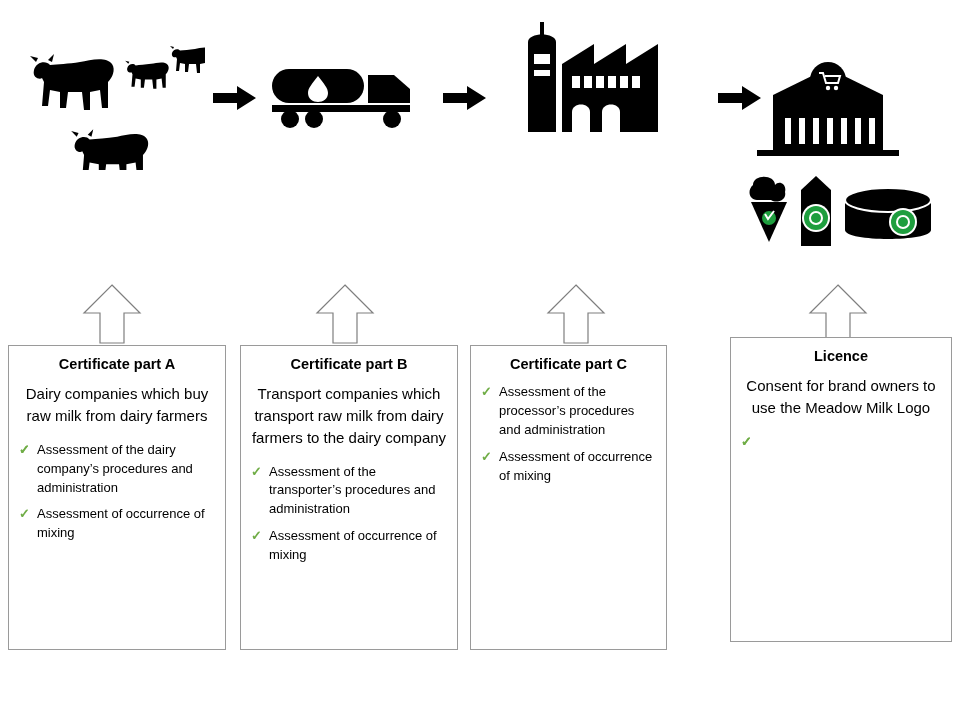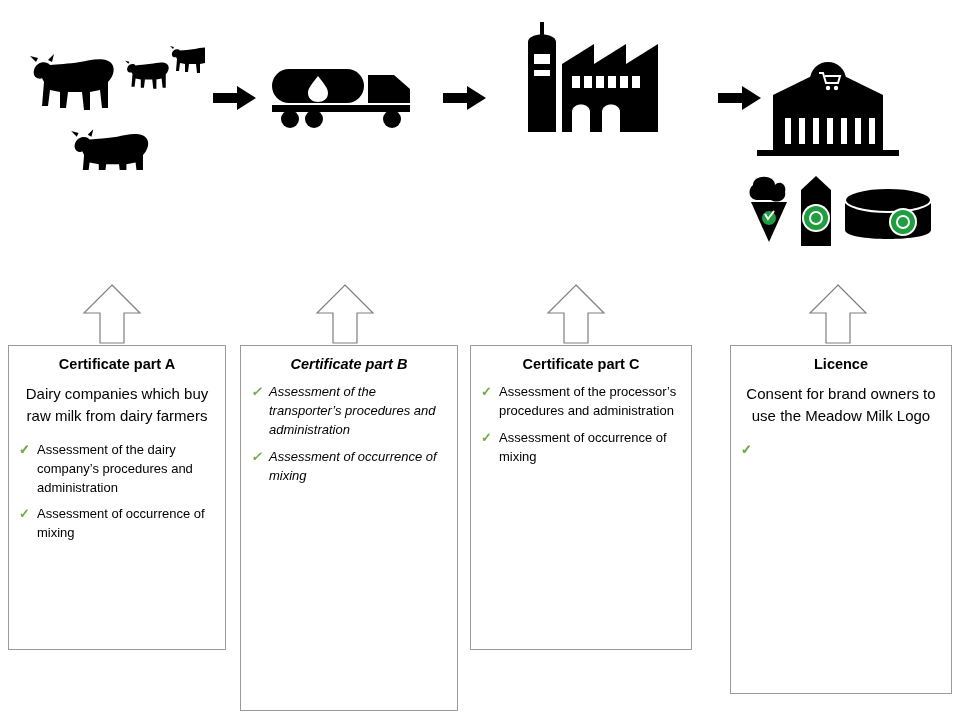--- a/index.html
+++ b/index.html
@@ -249,36 +249,37 @@
 <div class="box" style="left:8px; top:345px; width:218px; height:305px;">
   <div class="box-title">Certificate part A</div>
   <div class="box-desc">Dairy companies which buy raw milk from dairy farmers</div>
   <ul class="bullets">
     <li><span class="tick">✓</span></li>
     <li><span class="tick">✓</span><span>Assessment of the dairy company’s procedures and administration</span></li>
     <li><span class="tick">✓</span><span>Assessment of occurrence of mixing</span></li>
   </ul>
 </div>
 
-<div class="box" style="left:240px; top:345px; width:218px; height:366px;font-style:italic;">
+<div class="box" style="left:240px; top:345px; width:218px; height:305px;">
   <div class="box-title">Certificate part B</div>
+  <div class="box-desc">Transport companies which transport raw milk from dairy farmers to the dairy company</div>
   <ul class="bullets">
     <li><span class="tick">✓</span><span>Assessment of the transporter’s procedures and administration</span></li>
     <li><span class="tick">✓</span><span>Assessment of occurrence of mixing</span></li>
   </ul>
 </div>
 
-<div class="box" style="left:470px; top:345px; width:222px; height:305px;">
+<div class="box" style="left:470px; top:345px; width:197px; height:305px;">
   <div class="box-title">Certificate part C</div>
   <ul class="bullets">
     <li><span class="tick">✓</span><span>Assessment of the processor’s procedures and administration</span></li>
     <li><span class="tick">✓</span><span>Assessment of occurrence of mixing</span></li>
   </ul>
 </div>
 
-<div class="box" style="left:730px; top:345px; width:222px; height:349px;">
+<div class="box" style="left:730px; top:337px; width:222px; height:305px;">
   <div class="box-title">Licence</div>
   <div class="box-desc">Consent for brand owners to use the Meadow Milk Logo</div>
   <ul class="bullets">
     <li><span class="tick">✓</span></li>
     <li><span class="tick">✓</span></li>
   </ul>
 </div>
 
 </body></html>

